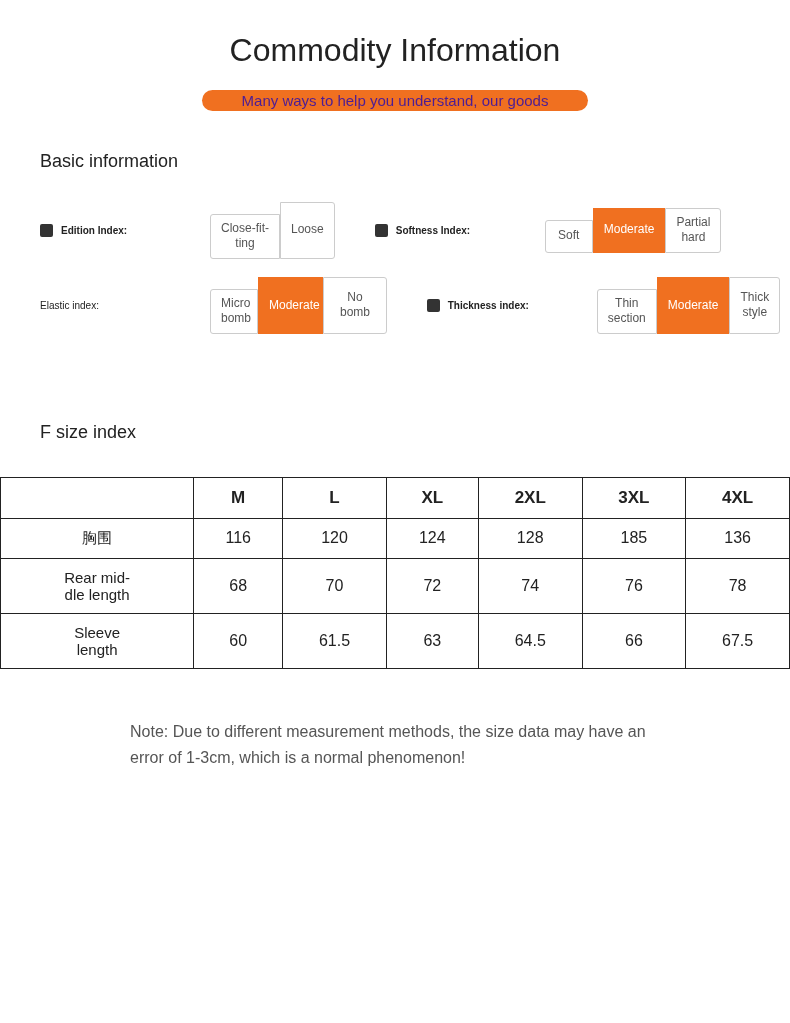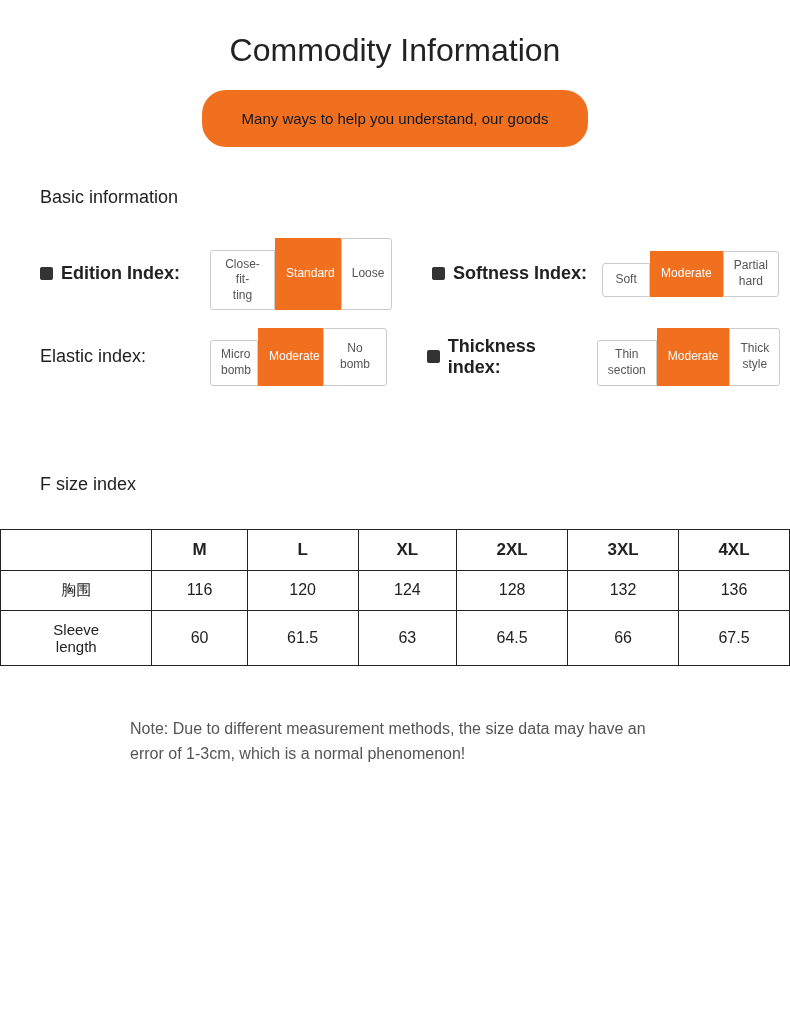--- a/index.html
+++ b/index.html
@@ -25,23 +25,23 @@
     .header-title {
       font-size: 32px;
       font-weight: normal;
       line-height: 1.3;
       color: #222;
       margin-bottom: 18px;
     }
     .header-subtitle-btn {
       display: inline-block;
       background: #f07020;
-      color: #0f172a;
+      color: #4c1d95;
       border-radius: 24px;
-      padding: 20px 40px;
+      padding: 2px 40px;
       font-size: 15px;
       border: none;
       cursor: pointer;
     }
 
     
     .section-label {
       font-size: 18px;
       font-weight: normal;
       padding: 20px 40px 20px;
@@ -52,21 +52,21 @@
     .index-section {
       padding: 10px 40px 20px 40px;
     }
     .index-row {
       display: flex;
       align-items: center;
       margin-bottom: 18px;
       gap: 10px;
     }
     .index-label {
-      font-size: 18px;
+      font-size: 10px;
       font-weight: bold;
       color: #222;
       display: flex;
       align-items: center;
       gap: 4px;
       min-width: 160px;
     }
     .index-label .square-icon {
       display: inline-block;
       width: 13px;
@@ -168,21 +168,20 @@
 
     <div class="index-row">
 
       <div class="index-pair">
         <span class="index-label">
           <span class="square-icon"></span>
           <span>Edition Index:</span>
         </span>
         <div class="index-buttons">
           <button class="index-btn">Close-fit-<br>ting</button>
-          <button class="index-btn active">Standard</button>
           <button class="index-btn">Loose</button>
         </div>
       </div>
 
       <div class="index-pair" style="margin-left:30px;">
         <span class="index-label">
           <span class="square-icon"></span>
           <span>Softness Index:</span>
         </span>
         <div class="index-buttons">
@@ -242,24 +241,33 @@
       </thead>
       <tbody>
 
 
         <tr>
           <td class="row-label chinese">胸围</td>
           <td>116</td>
           <td>120</td>
           <td>124</td>
           <td>128</td>
-          <td>132</td>
+          <td>185</td>
           <td>136</td>
         </tr>
 
+        <tr>
+          <td class="row-label">Rear mid-<br>dle length</td>
+          <td>68</td>
+          <td>70</td>
+          <td>72</td>
+          <td>74</td>
+          <td>76</td>
+          <td>78</td>
+        </tr>
 
         <tr>
           <td class="row-label">Sleeve<br>length</td>
           <td>60</td>
           <td>61.5</td>
           <td>63</td>
           <td>64.5</td>
           <td>66</td>
           <td>67.5</td>
         </tr>

